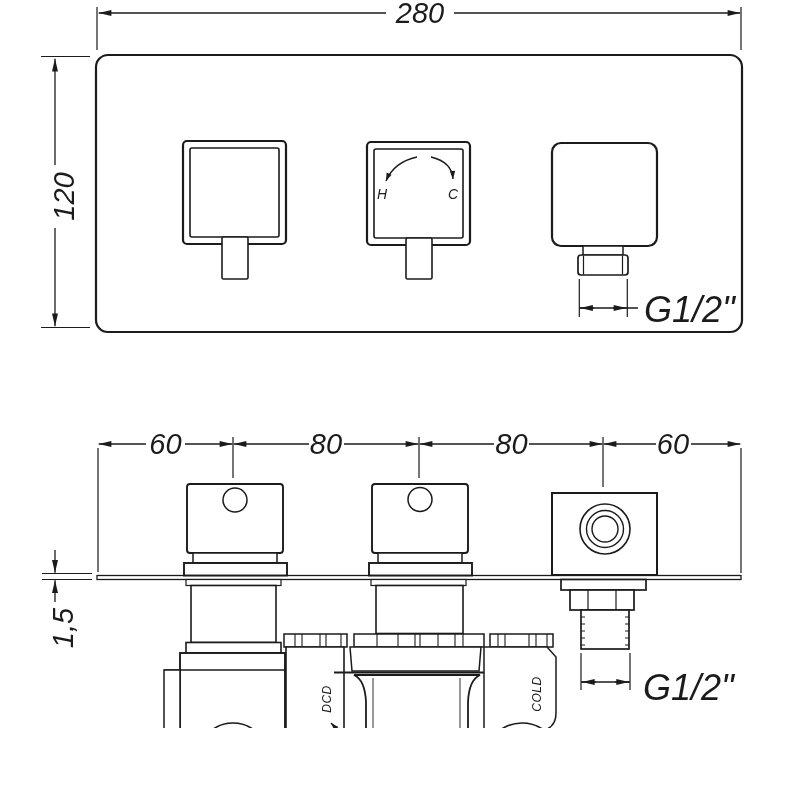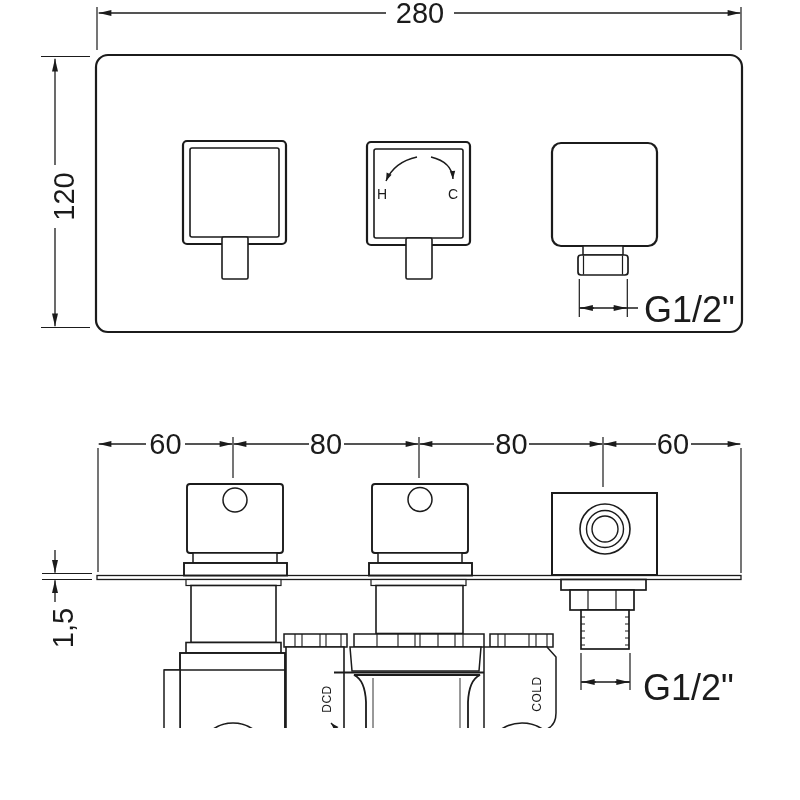--- a/index.html
+++ b/index.html
@@ -1,17 +1,17 @@
 <!DOCTYPE html>
 <html><head>
 <meta charset="utf-8">
 <style>
   html,body{margin:0;padding:0;background:#ffffff;}
   .canvas{position:relative;width:800px;height:728px;background:#ffffff;overflow:hidden;
-          font-family:"Liberation Sans", sans-serif;}
+          font-family:"Liberation Sans", sans-serif;font-style:italic;}
   svg{position:absolute;left:0;top:0;}
   svg text{fill:#1b1b1b;font-family:"Liberation Sans", sans-serif;}
   .dim-num{font-size:29px;}
   .dim-big{font-size:36px;}
   .tiny-lbl{font-size:12px;letter-spacing:0.5px;}
   .hc-lbl{font-size:14px;}
 </style>
 </head>
 <body>
 

